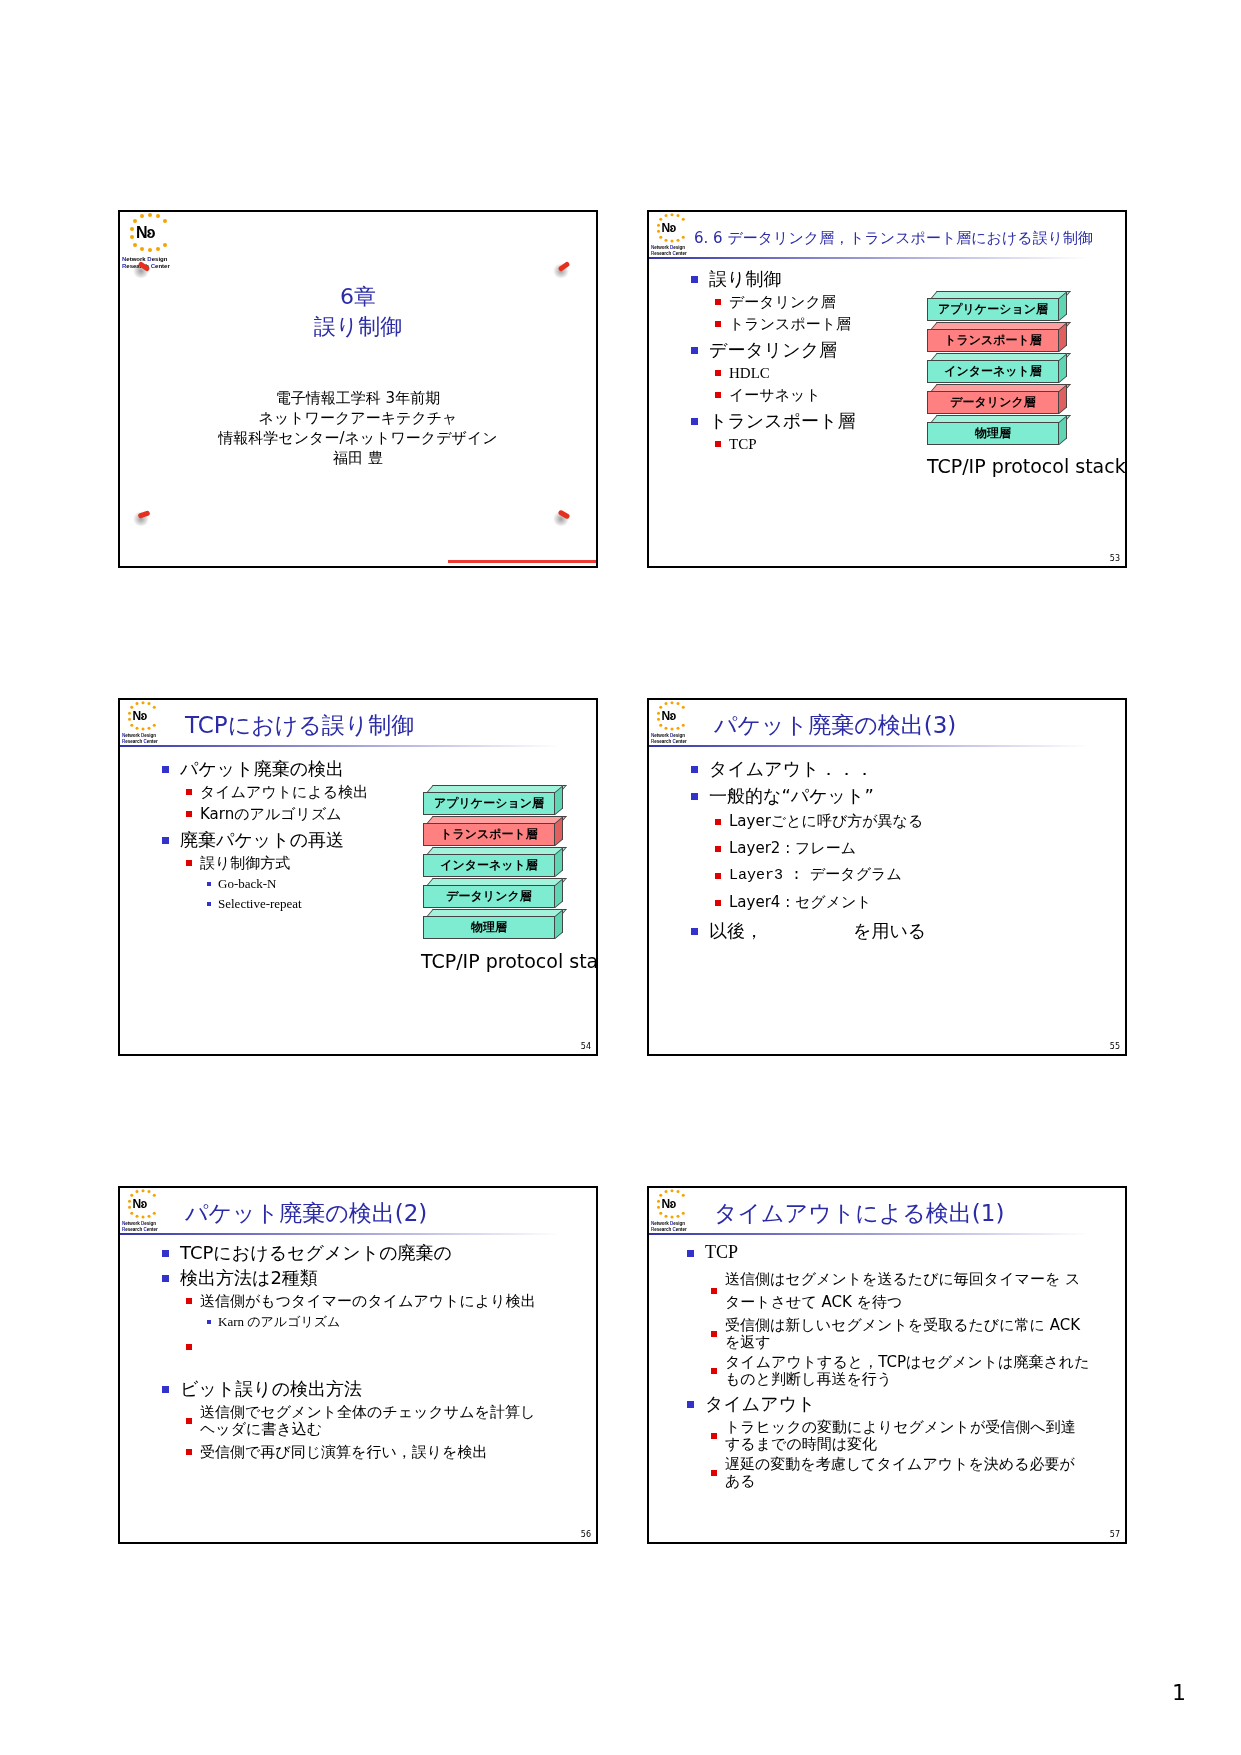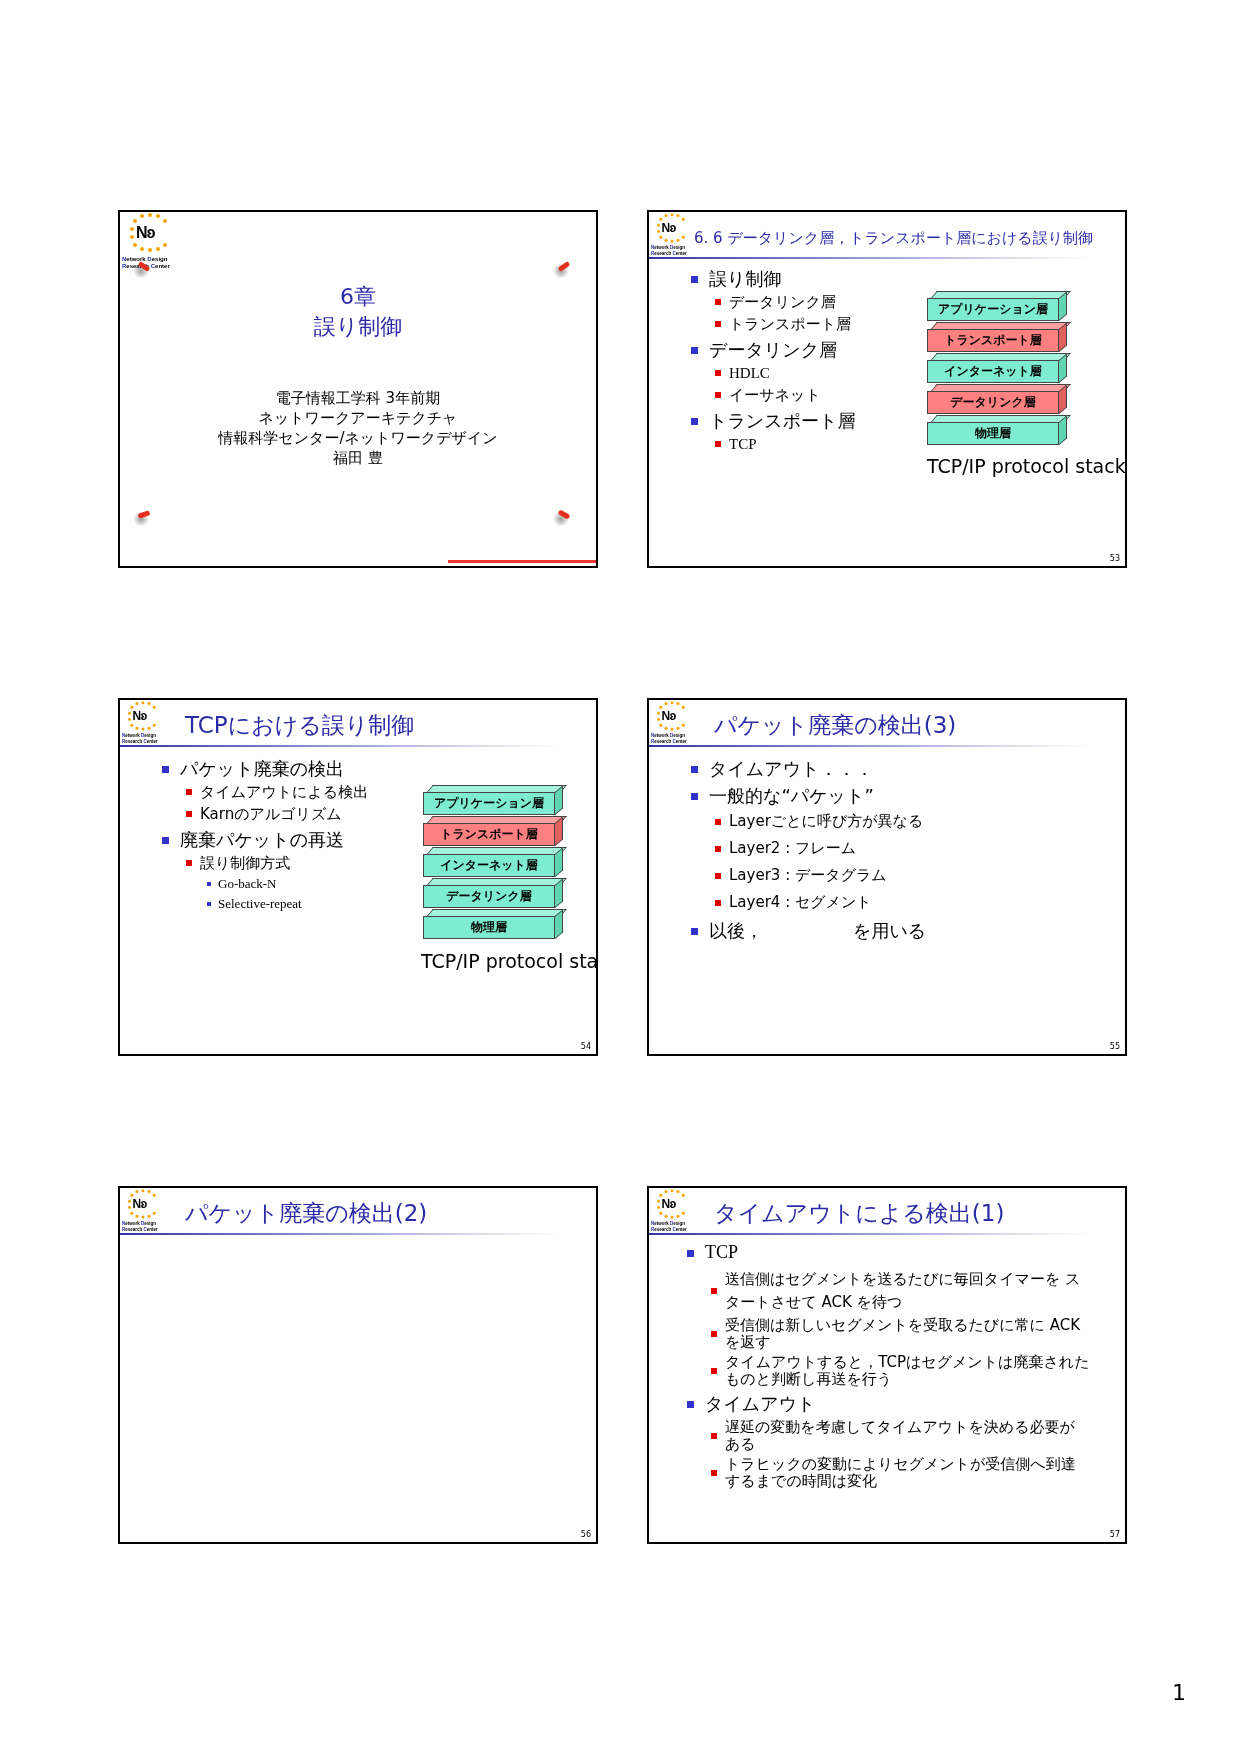--- a/index.html
+++ b/index.html
@@ -281,21 +281,21 @@
       <b>R</b><span>esearch </span><b>C</b><span>enter</span>
     </div>
   </div>
   <div class="title title-lg">パケット廃棄の検出(3)</div>
   <div class="underline" style="top:45px;"></div>
   <ul class="bullets" style="top:54px; left:42px;">
     <li class="b1">タイムアウト．．．</li>
     <li class="b1">一般的な“パケット”</li>
     <li class="b2" style="line-height:27px;">Layerごとに呼び方が異なる</li>
     <li class="b2" style="line-height:27px;">Layer2 : フレーム</li>
-    <li class="b2" style="line-height:27px;">Layer3 : データグラム</li>
+    <li class="b2" style="line-height:27px;font-family:Liberation Mono, monospace;">Layer3 : データグラム</li>
     <li class="b2" style="line-height:27px;">Layer4 : セグメント</li>
     <li class="b1" style="white-space:pre;">以後，　　　　　を用いる</li>
   </ul>
   <div class="pn">55</div>
 </div>
 
 <div class="slide" style="left:118px; top:1186px;">
   <div class="logo" style="transform:scale(0.75); transform-origin:0 0;">
     <div class="ring">
       <span style="left:10px;top:0"></span>
@@ -312,20 +312,30 @@
         <span style="left:33px;top:29px"></span>
     </div>
     <div class="mark">Nʚ</div>
     <div class="caption">
       <b>N</b><span>etwork </span><b>D</b><span>esign</span><br>
       <b>R</b><span>esearch </span><b>C</b><span>enter</span>
     </div>
   </div>
   <div class="title title-lg">パケット廃棄の検出(2)</div>
   <div class="underline" style="top:45px;"></div>
+  <ul class="bullets" style="top:50px; left:42px; width:420px;">
+    <li class="b1">TCPにおけるセグメントの廃棄の</li>
+    <li class="b1" style="margin-top:0;">検出方法は2種類</li>
+    <li class="b2">送信側がもつタイマーのタイムアウトにより検出</li>
+    <li class="b3">Karn のアルゴリズム</li>
+    <li class="b2" style="height:22px; margin-top:4px;"></li>
+    <li class="b1" style="margin-top:18px;">ビット誤りの検出方法</li>
+    <li class="b2 wrap" style="width:380px; margin:3px 0;">送信側でセグメント全体のチェックサムを計算しヘッダに書き込む</li>
+    <li class="b2">受信側で再び同じ演算を行い，誤りを検出</li>
+  </ul>
   <div class="pn">56</div>
 </div>
 
 <div class="slide" style="left:647px; top:1186px;">
   <div class="logo" style="transform:scale(0.75); transform-origin:0 0;">
     <div class="ring">
       <span style="left:10px;top:0"></span>
         <span style="left:18px;top:-1px"></span>
         <span style="left:26px;top:0"></span>
       <span style="left:33px;top:5px"></span>
@@ -345,19 +355,19 @@
     </div>
   </div>
   <div class="title title-lg">タイムアウトによる検出(1)</div>
   <div class="underline" style="top:45px;"></div>
   <ul class="bullets" style="top:50px; left:38px; width:430px;">
     <li class="b1" style="font-family:'Liberation Serif',serif;">TCP</li>
     <li class="b2 wrap" style="width:400px; margin:3px 0; line-height:23px !important;">送信側はセグメントを送るたびに毎回タイマーを スタートさせて ACK を待つ</li>
     <li class="b2 wrap" style="width:400px; margin:3px 0;">受信側は新しいセグメントを受取るたびに常に ACK を返す</li>
     <li class="b2 wrap" style="width:410px; margin:3px 0;">タイムアウトすると，TCPはセグメントは廃棄されたものと判断し再送を行う</li>
     <li class="b1">タイムアウト</li>
+    <li class="b2 wrap" style="width:400px; margin:3px 0;">トラヒックの変動によりセグメントが受信側へ到達するまでの時間は変化</li>
     <li class="b2 wrap" style="width:400px; margin:3px 0;">遅延の変動を考慮してタイムアウトを決める必要がある</li>
-    <li class="b2 wrap" style="width:400px; margin:3px 0;">トラヒックの変動によりセグメントが受信側へ到達するまでの時間は変化</li>
   </ul>
   <div class="pn">57</div>
 </div>
 
 <div class="page-number">1</div>
 
 </body></html>

